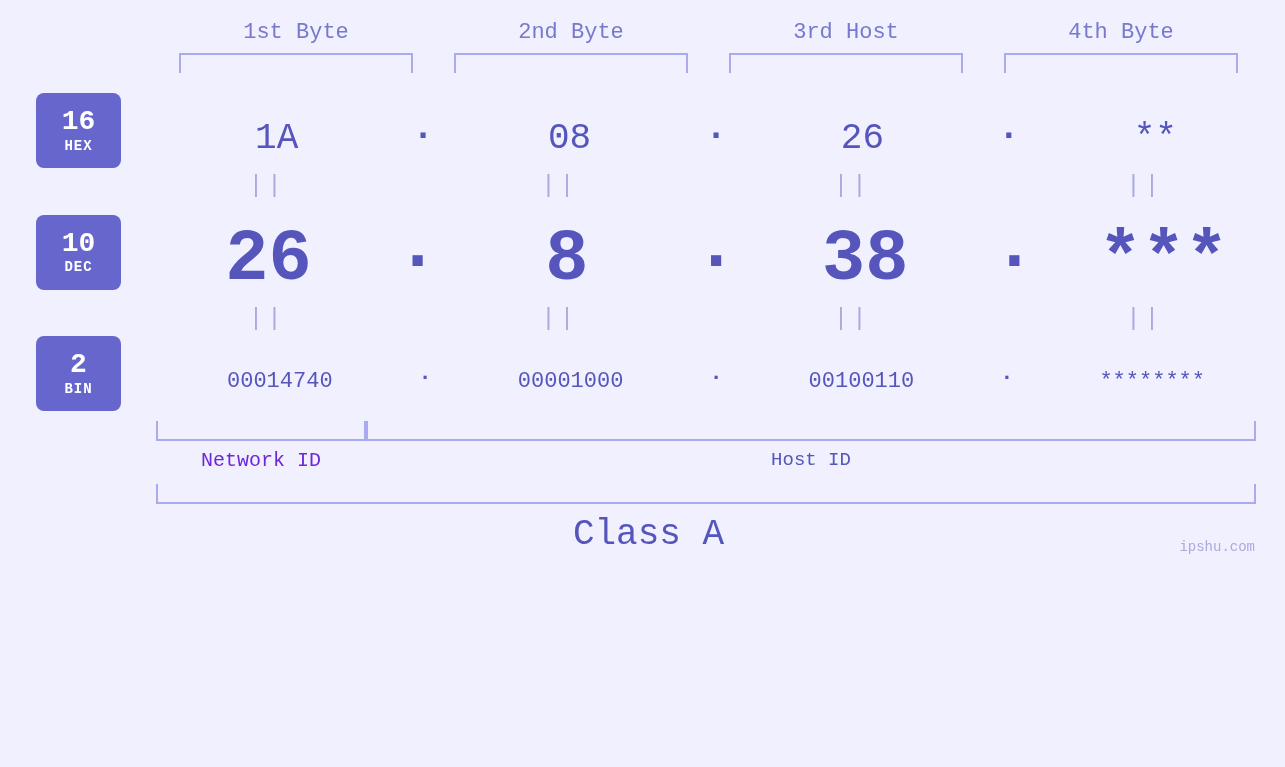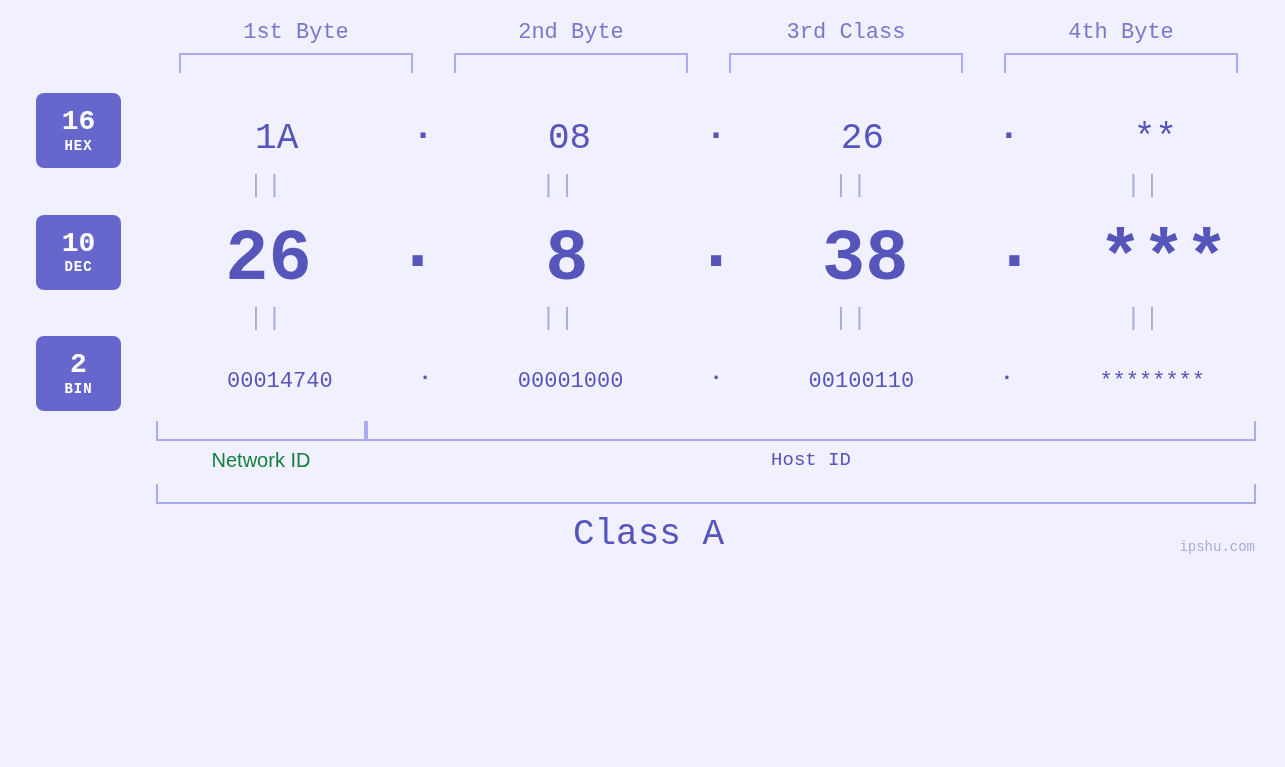--- a/index.html
+++ b/index.html
@@ -191,23 +191,23 @@
     .id-labels-row {
       display: flex;
       width: 1100px;
       margin-left: 150px;
       margin-bottom: 12px;
     }
 
     .network-id-label {
       width: 210px;
       text-align: center;
-      color: #15803d;
+      color: #6d28d9;
       font-size: 20px;
-      font-family: Liberation Sans, sans-serif;
+      font-family: Liberation Mono, monospace;
     }
 
     .host-id-label {
       flex: 1;
       text-align: center;
       color: #5555bb;
       font-size: 19px;
       font-family: 'Courier New', Courier, monospace;
     }
 
@@ -240,21 +240,21 @@
     }
   </style>
 </head>
 <body>
 
 <div class="container">
 
   <div class="byte-headers">
     <div class="byte-header">1st Byte</div>
     <div class="byte-header">2nd Byte</div>
-    <div class="byte-header">3rd Class</div>
+    <div class="byte-header">3rd Host</div>
     <div class="byte-header">4th Byte</div>
   </div>
 
   <div class="top-brackets">
     <div class="bracket-cell">
       <div class="bracket-line"></div>
     </div>
     <div class="bracket-cell">
       <div class="bracket-line"></div>
     </div>

